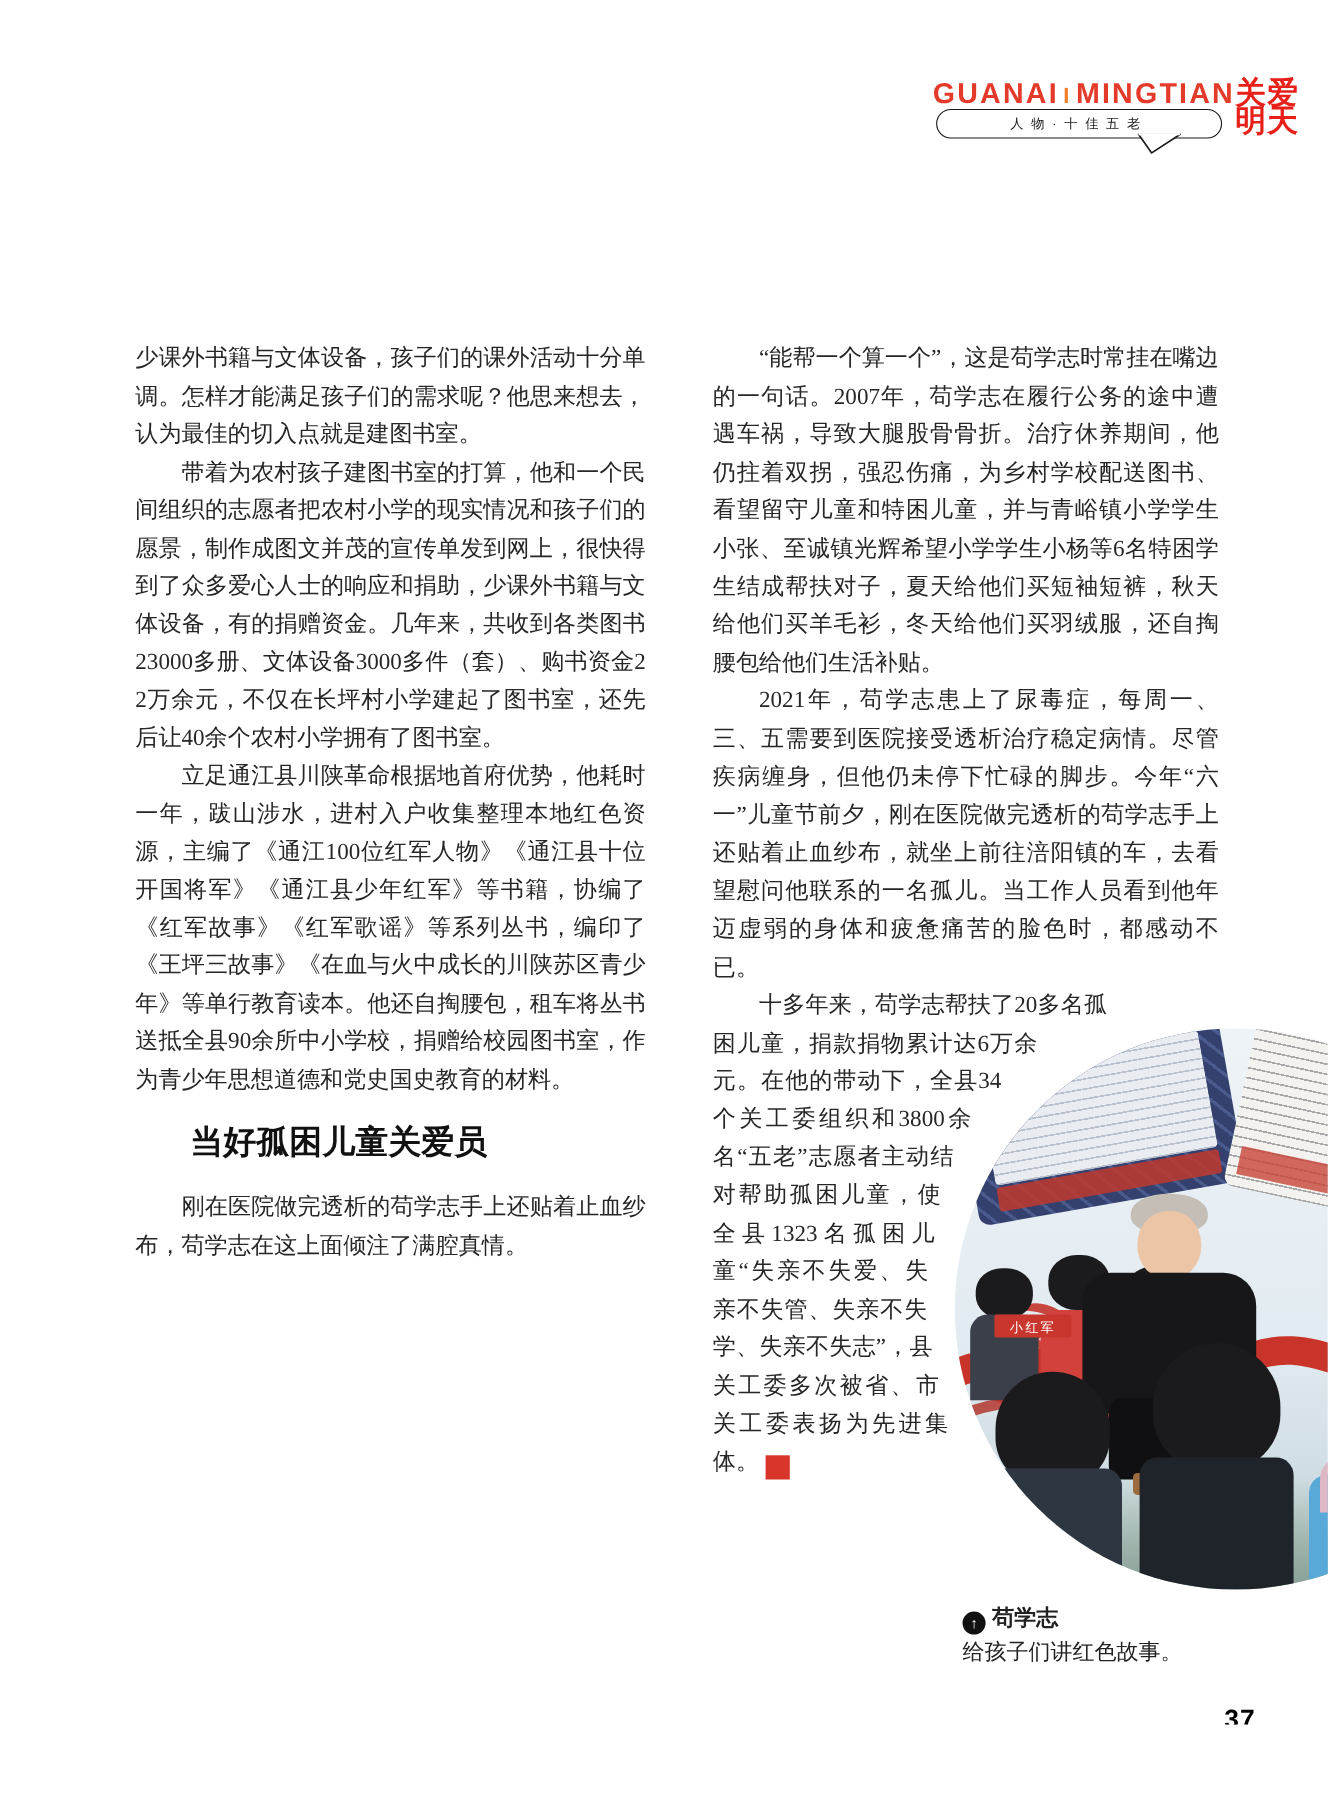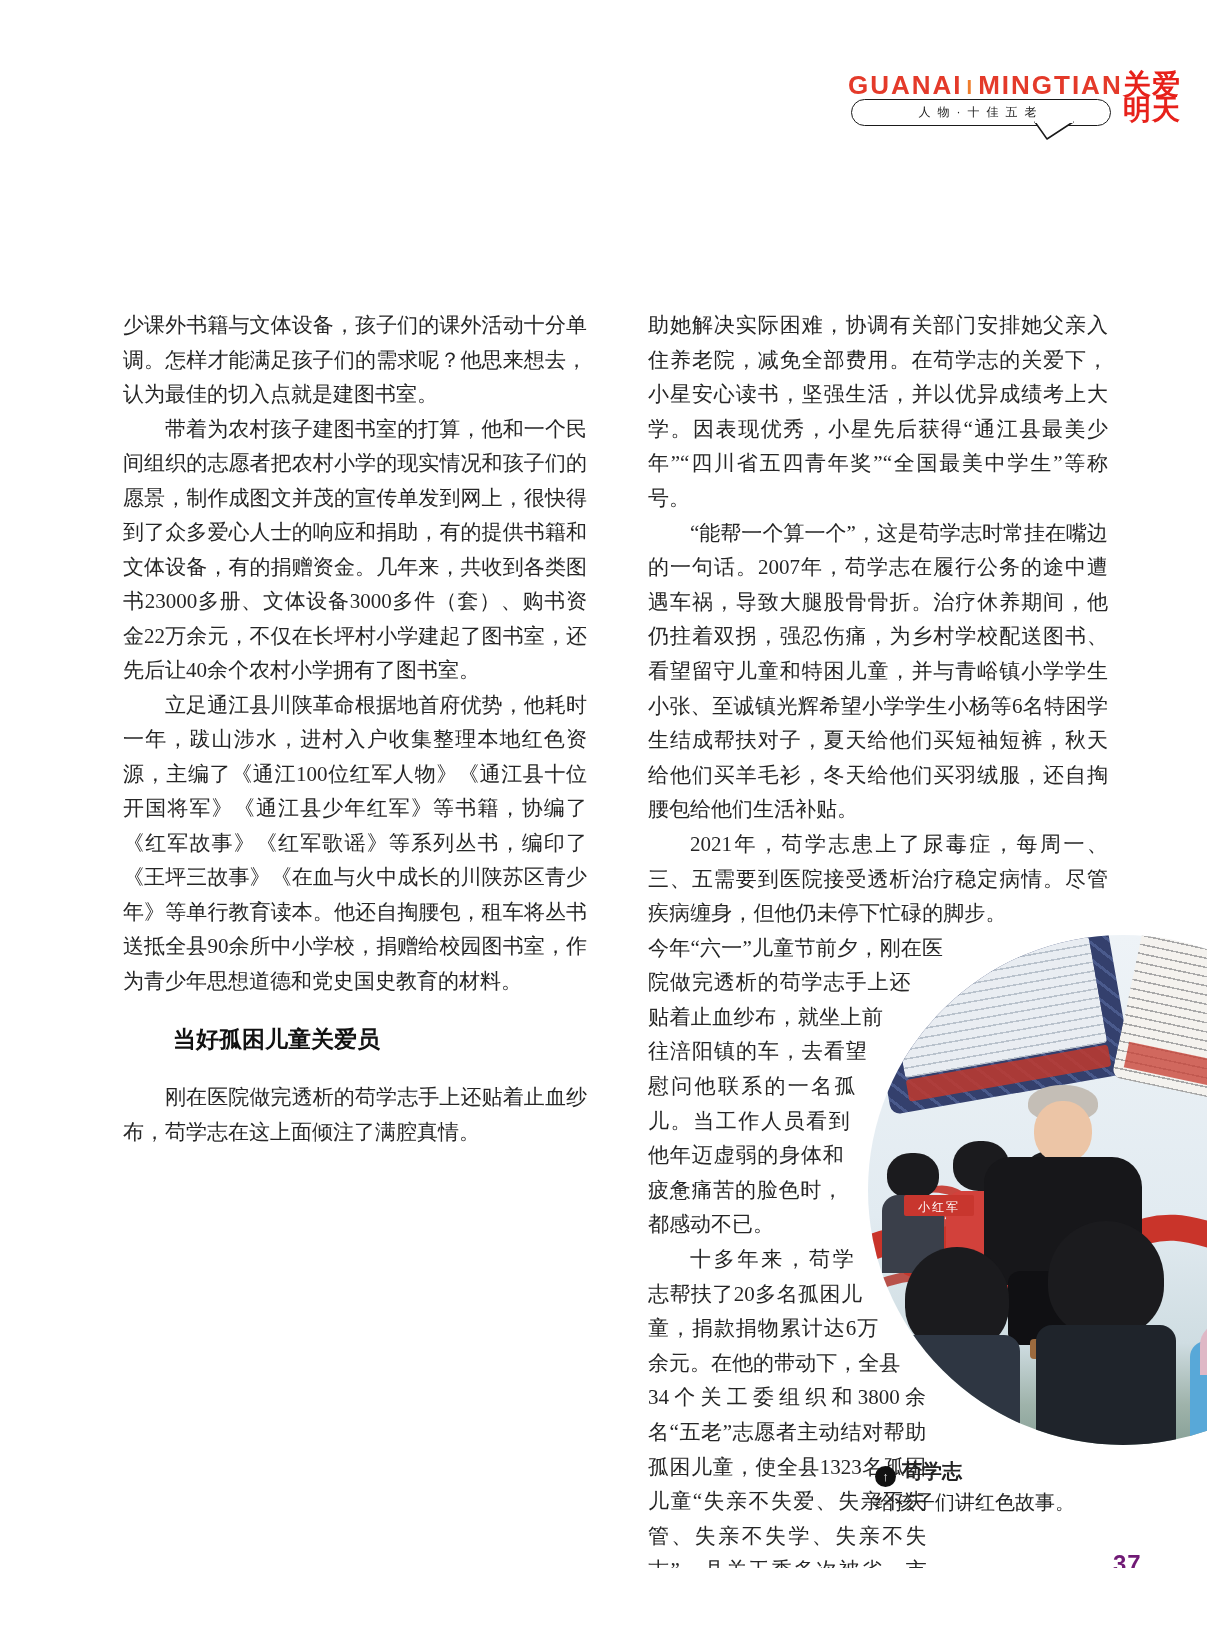--- a/index.html
+++ b/index.html
@@ -20,21 +20,21 @@
         font-weight:900;font-size:28px;line-height:25px;letter-spacing:1px;color:#e7211a;text-align:left;}
 
   
   .col{position:absolute;top:308px;font-size:21px;line-height:34.5px;text-align:justify;
        word-break:break-all;}
   .col p{margin:0;}
   .col p.indent{text-indent:2em;}
   .col-left{left:90px;width:464px;}
   .col-right{left:615px;width:460px;line-height:34.6px;}
   .section-heading{margin:26px 0 26px 50px !important;font-family:"Liberation Sans","DejaVu Sans",sans-serif;
-                   font-weight:700;font-size:23px;color:#111;line-height:30px;text-indent:0;}
+                   font-weight:700;font-size:30px;color:#111;line-height:30px;text-indent:0;}
   .end-mark{display:inline-block;width:22px;height:22px;background:#d8352a;color:#fff;
             font-family:"Liberation Sans","DejaVu Sans",sans-serif;font-size:16px;font-weight:700;
             line-height:22px;text-align:center;vertical-align:-3px;margin-left:6px;}
 
   
   .photo-spacer{float:right;width:300px;height:930px;margin-top:600px;
     shape-outside:polygon(240px 0px,130px 60px,78px 120px,50px 180px,35px 270px,50px 360px,78px 420px,118px 470px,120px 930px,300px 930px,300px 0px) border-box;}
 
   
   .photo-circle{position:absolute;left:835px;top:935px;width:510px;height:510px;border-radius:50%;
@@ -67,21 +67,21 @@
   .kid .body{position:absolute;left:0;bottom:0;width:100%;border-radius:16px 16px 0 0;}
   .collar{position:absolute;left:50%;transform:translateX(-50%);width:0;height:0;
           border-left:16px solid transparent;border-right:16px solid transparent;border-top:18px solid #f4f6f8;}
   .scarf{position:absolute;left:50%;transform:translateX(-50%);width:0;height:0;
          border-left:9px solid transparent;border-right:9px solid transparent;border-top:14px solid #cf3a30;}
   .caption{position:absolute;left:842px;top:1456px;width:240px;
            font-family:Liberation Sans, sans-serif;font-size:20px;line-height:31px;color:#222;}
   .cap-icon{display:inline-block;width:21px;height:21px;border-radius:50%;background:#111;color:#fff;
             font-size:13px;font-weight:700;line-height:21px;text-align:center;vertical-align:-3px;margin-right:6px;}
   .page-number{position:absolute;left:1080px;top:1550px;font-family:"Liberation Sans","DejaVu Sans",sans-serif;
-               font-size:24px;font-weight:700;letter-spacing:1px;color:#701a75;}
+               font-size:24px;font-weight:700;letter-spacing:1px;color:#000000;}
 </style>
 </head>
 <body>
 
 <div class="page">
 
   <div class="masthead">
     <span>GUANAI</span><span class="sep">I</span><span>MINGTIAN</span>
   </div>
   <div class="bubble">
@@ -91,29 +91,28 @@
     <path d="M2,1 L40,1 L14,18 Z" fill="#ffffff" stroke="#1a1a1a" stroke-width="1.5" stroke-linejoin="round"></path>
     <rect x="2" y="0" width="38" height="2" fill="#ffffff"></rect>
   </svg>
   <div class="logo">
     <div>关爱</div>
     <div>明天</div>
   </div>
 
   <div class="col col-left">
     <p>少课外书籍与文体设备，孩子们的课外活动十分单调。怎样才能满足孩子们的需求呢？他思来想去，认为最佳的切入点就是建图书室。</p>
-    <p class="indent">带着为农村孩子建图书室的打算，他和一个民间组织的志愿者把农村小学的现实情况和孩子们的愿景，制作成图文并茂的宣传单发到网上，很快得到了众多爱心人士的响应和捐助，有的提供书籍和文体设备，有的捐赠资金。几年来，共收到各类图书23000多册、文体设备3000多件（套）、购书资金22万余元，不仅在长坪村小学建起了图书室，还先后让40余个农村小学拥有了图书室。</p>
+    <p class="indent">带着为农村孩子建图书室的打算，他和一个民间组织的志愿者把农村小学的现实情况和孩子们的愿景，制作成图文并茂的宣传单发到网上，很快得到了众多爱心人士的响应和捐助，少课外书籍与文体设备，有的捐赠资金。几年来，共收到各类图书23000多册、文体设备3000多件（套）、购书资金22万余元，不仅在长坪村小学建起了图书室，还先后让40余个农村小学拥有了图书室。</p>
     <p class="indent">立足通江县川陕革命根据地首府优势，他耗时一年，跋山涉水，进村入户收集整理本地红色资源，主编了《通江100位红军人物》《通江县十位开国将军》《通江县少年红军》等书籍，协编了《红军故事》《红军歌谣》等系列丛书，编印了《王坪三故事》《在血与火中成长的川陕苏区青少年》等单行教育读本。他还自掏腰包，租车将丛书送抵全县90余所中小学校，捐赠给校园图书室，作为青少年思想道德和党史国史教育的材料。</p>
     <p class="section-heading">当好孤困儿童关爱员</p>
     <p class="indent">刚在医院做完透析的苟学志手上还贴着止血纱布，苟学志在这上面倾注了满腔真情。</p>
   </div>
 
   <div class="col col-right">
     <div class="photo-spacer"></div>
-    <p>助她解决实际困难，协调有关部门安排她父亲入住养老院，减免全部费用。在苟学志的关爱下，小星安心读书，坚强生活，并以优异成绩考上大学。因表现优秀，小星先后获得“通江县最美少年”“四川省五四青年奖”“全国最美中学生”等称号。</p>
     <p class="indent">“能帮一个算一个”，这是苟学志时常挂在嘴边的一句话。2007年，苟学志在履行公务的途中遭遇车祸，导致大腿股骨骨折。治疗休养期间，他仍拄着双拐，强忍伤痛，为乡村学校配送图书、看望留守儿童和特困儿童，并与青峪镇小学学生小张、至诚镇光辉希望小学学生小杨等6名特困学生结成帮扶对子，夏天给他们买短袖短裤，秋天给他们买羊毛衫，冬天给他们买羽绒服，还自掏腰包给他们生活补贴。</p>
     <p class="indent">2021年，苟学志患上了尿毒症，每周一、三、五需要到医院接受透析治疗稳定病情。尽管疾病缠身，但他仍未停下忙碌的脚步。今年“六一”儿童节前夕，刚在医院做完透析的苟学志手上还贴着止血纱布，就坐上前往涪阳镇的车，去看望慰问他联系的一名孤儿。当工作人员看到他年迈虚弱的身体和疲惫痛苦的脸色时，都感动不已。</p>
     <p class="indent"><span>十多年来，苟学志帮扶了20多名孤困儿童，捐款捐物累计达6万余元。在他的带动下，全县34个关工委组织和3800余名“五老”志愿者主动结对帮助孤困儿童，使全县1323名孤困儿童“失亲不失爱、失亲不失管、失亲不失学、失亲不失志”，县关工委多次被省、市关工委表扬为先进集体。</span><span class="end-mark">关</span></p>
   </div>
 
   <div class="photo-circle">
     <div class="fan fan-left">
       <div class="panel"></div>
       <div class="redstrip"></div>
     </div>

